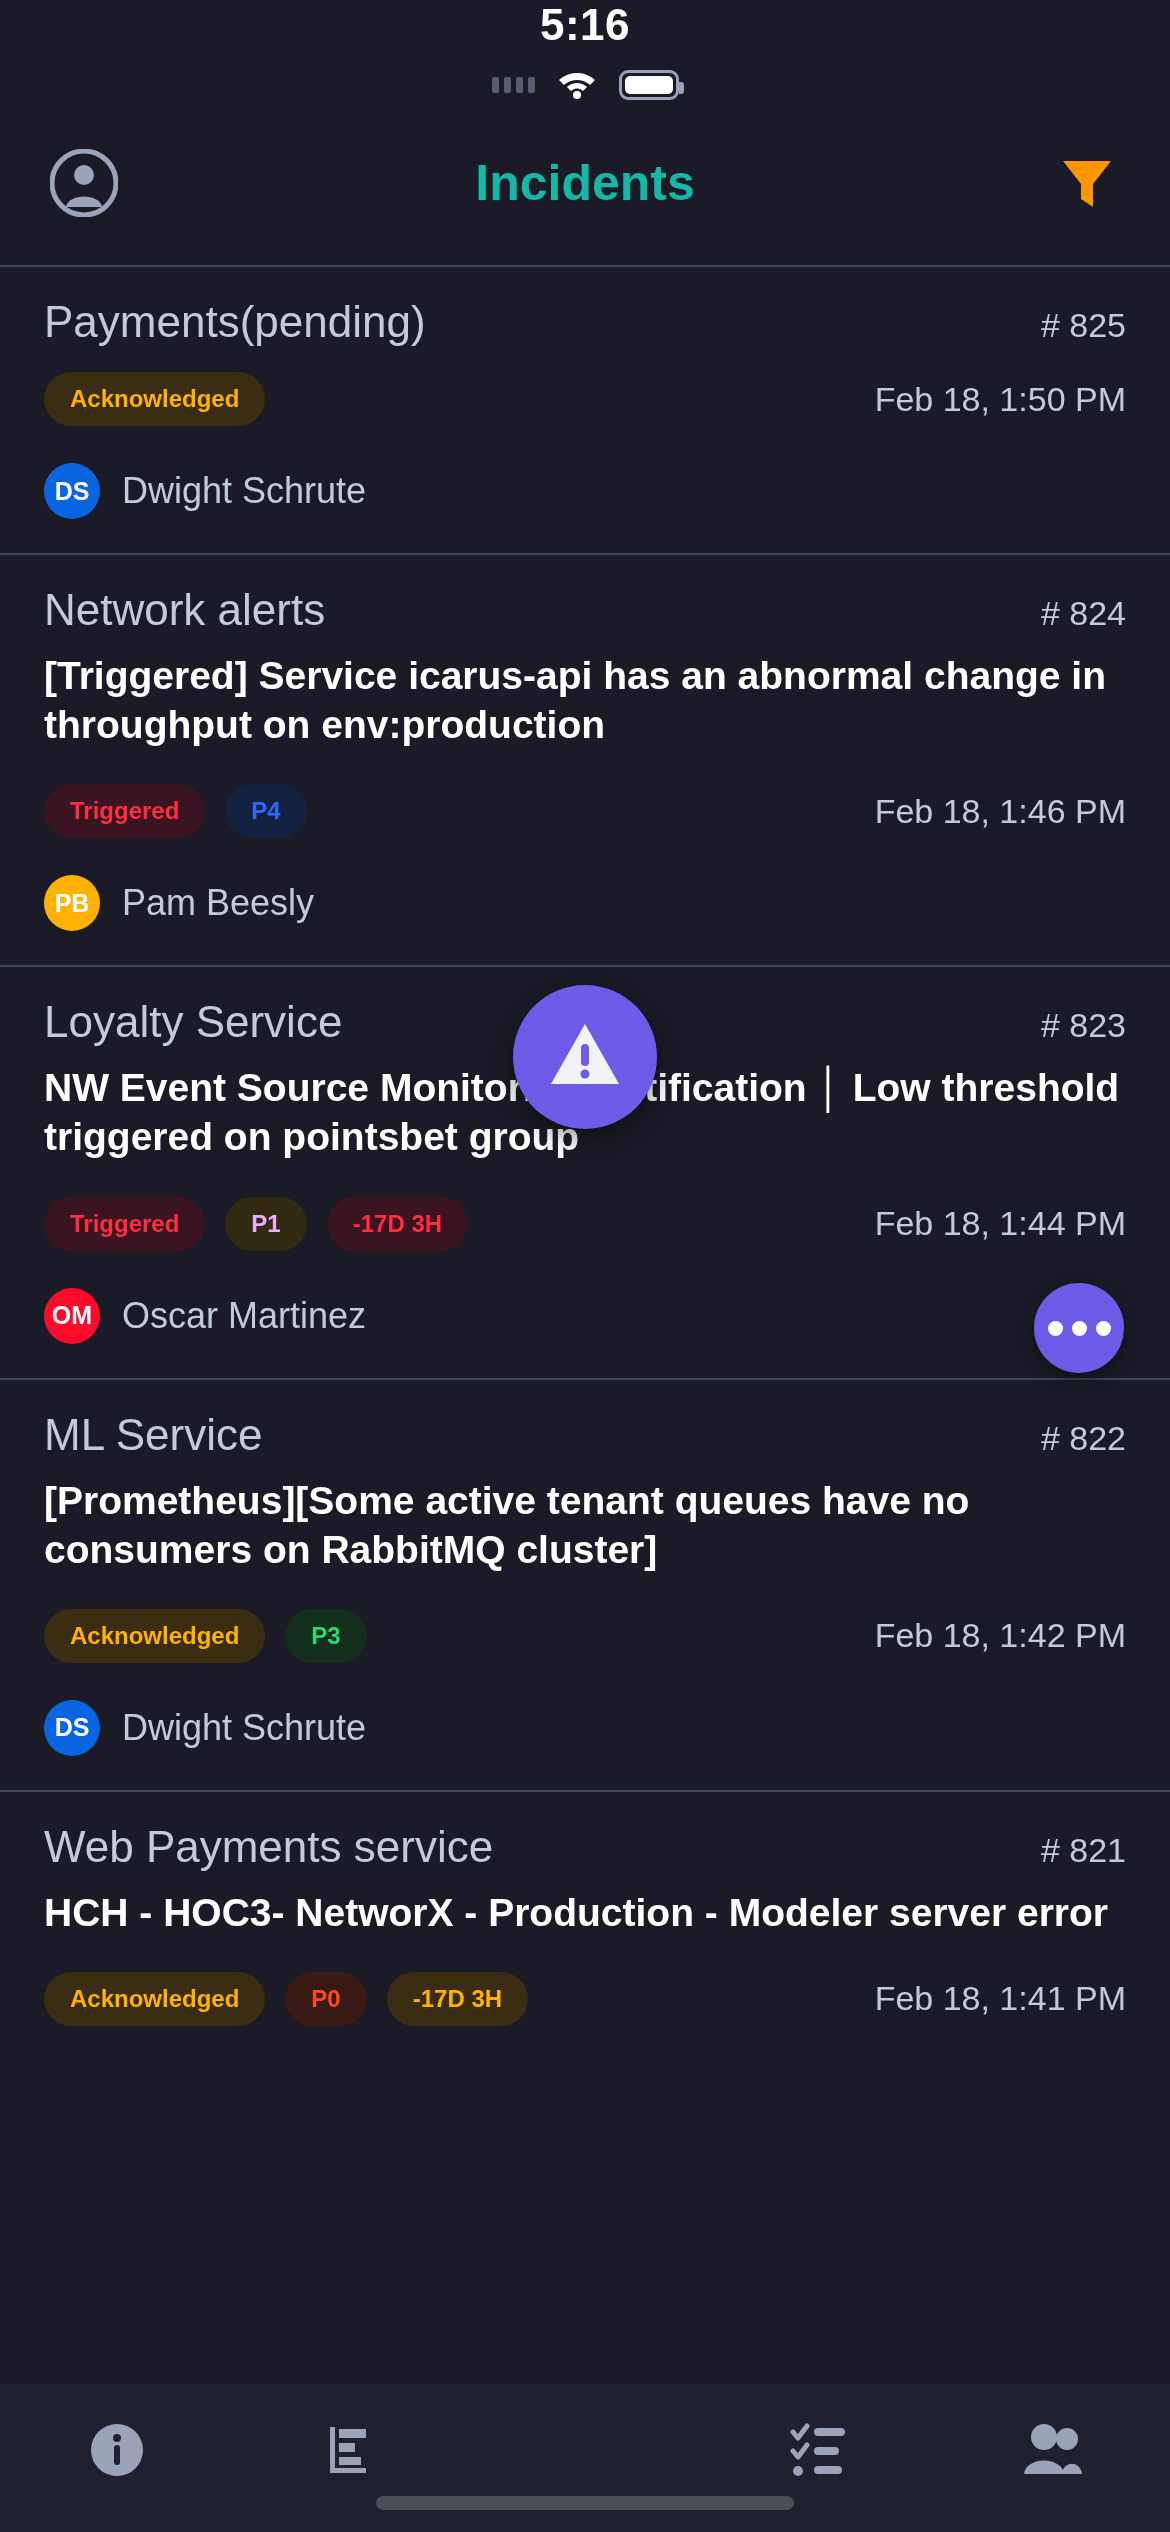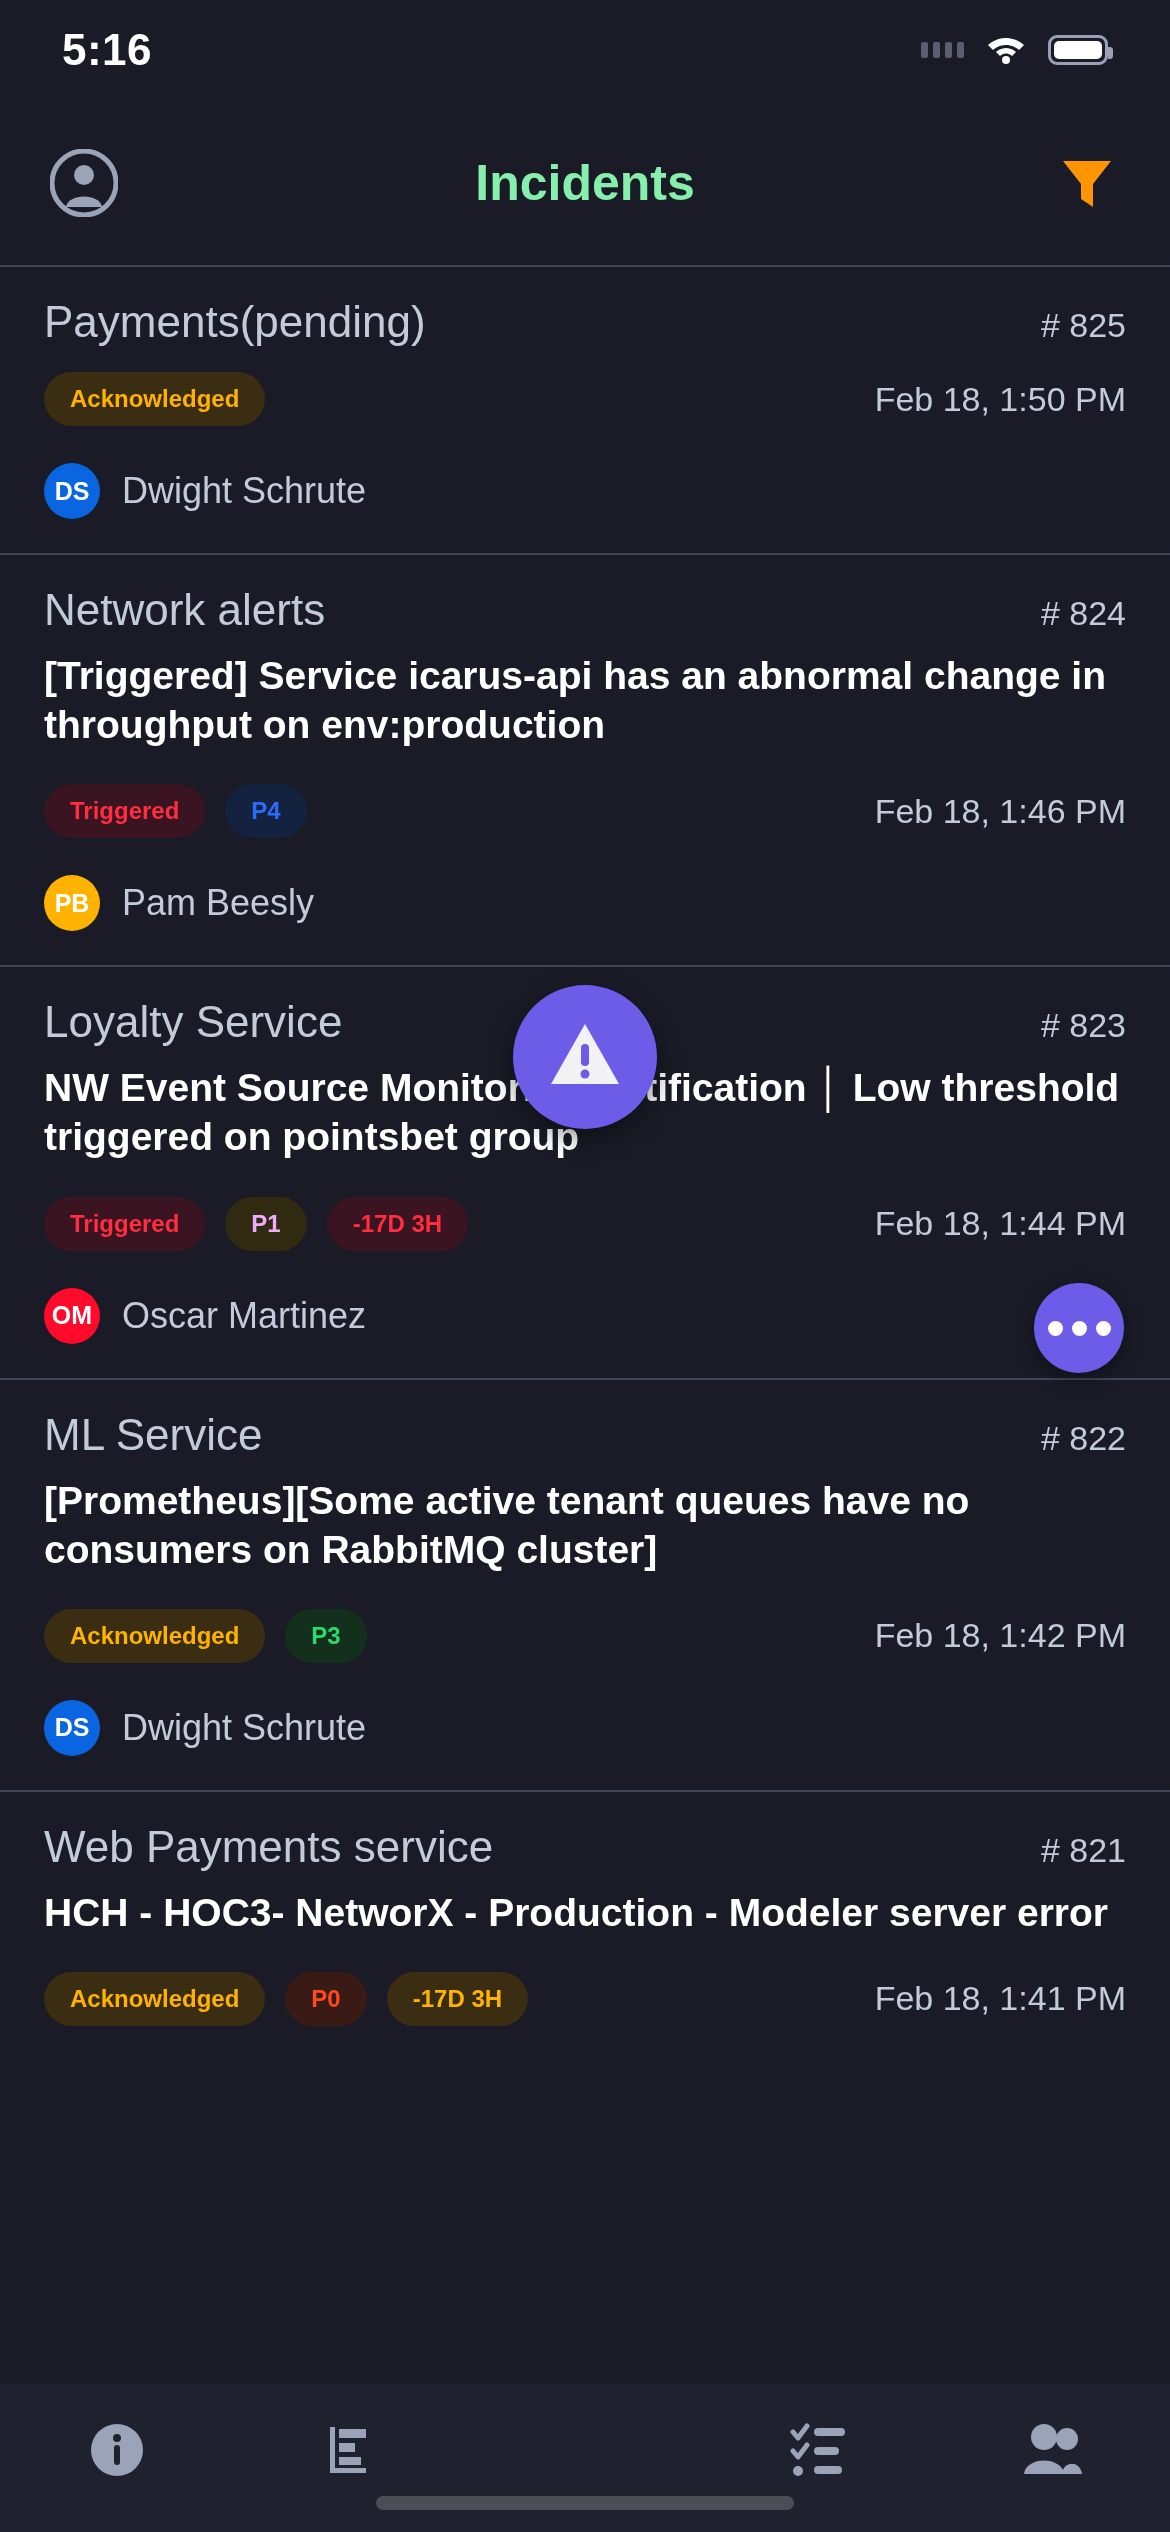--- a/index.html
+++ b/index.html
@@ -9,20 +9,21 @@
     font-family:"Liberation Sans", sans-serif;
     overflow:hidden;
   }
   .phone { position:relative; width:1170px; height:2532px; background:#1a1b26; }
 
   
   .statusbar {
     position:absolute; top:0; left:0; width:1170px; height:100px;
     display:flex; align-items:center; justify-content:space-between;
     padding:0 62px;
+    flex-direction:column;
   }
   .sb-time { color:#ffffff; font-size:44px; font-weight:600; letter-spacing:.5px; }
   .sb-right { display:flex; align-items:center; gap:22px; }
   .sb-dots { display:flex; gap:5px; align-items:center; }
   .sb-dots i { display:block; width:7px; height:16px; background:#5a5d70; border-radius:2px; }
   .sb-wifi { width:40px; height:30px; position:relative; }
   .sb-batt {
     width:60px; height:30px; border:3px solid #9aa0b5; border-radius:9px;
     position:relative; display:flex; align-items:center; padding:3px;
   }
@@ -33,21 +34,21 @@
   .sb-batt i { display:block; height:100%; width:100%; background:#ffffff; border-radius:5px; }
 
   
   .navbar {
     position:absolute; top:100px; left:0; width:1170px; height:165px;
     display:flex; align-items:center; padding:0 50px;
   }
   .avatar-btn { width:68px; height:68px; display:flex; align-items:center; justify-content:center; }
   .nav-title {
     position:absolute; left:0; width:1170px; text-align:center;
-    color:#86efac; font-size:50px; font-weight:600; pointer-events:none;
+    color:#14b8a6; font-size:50px; font-weight:600; pointer-events:none;
   }
   .filter-btn { margin-left:auto; width:66px; height:66px; display:flex; align-items:center; justify-content:center; }
 
   
   .list {
     position:absolute; top:265px; left:0; width:1170px; height:2120px;
     overflow:hidden;
   }
   .card {
     padding:30px 44px 34px;

